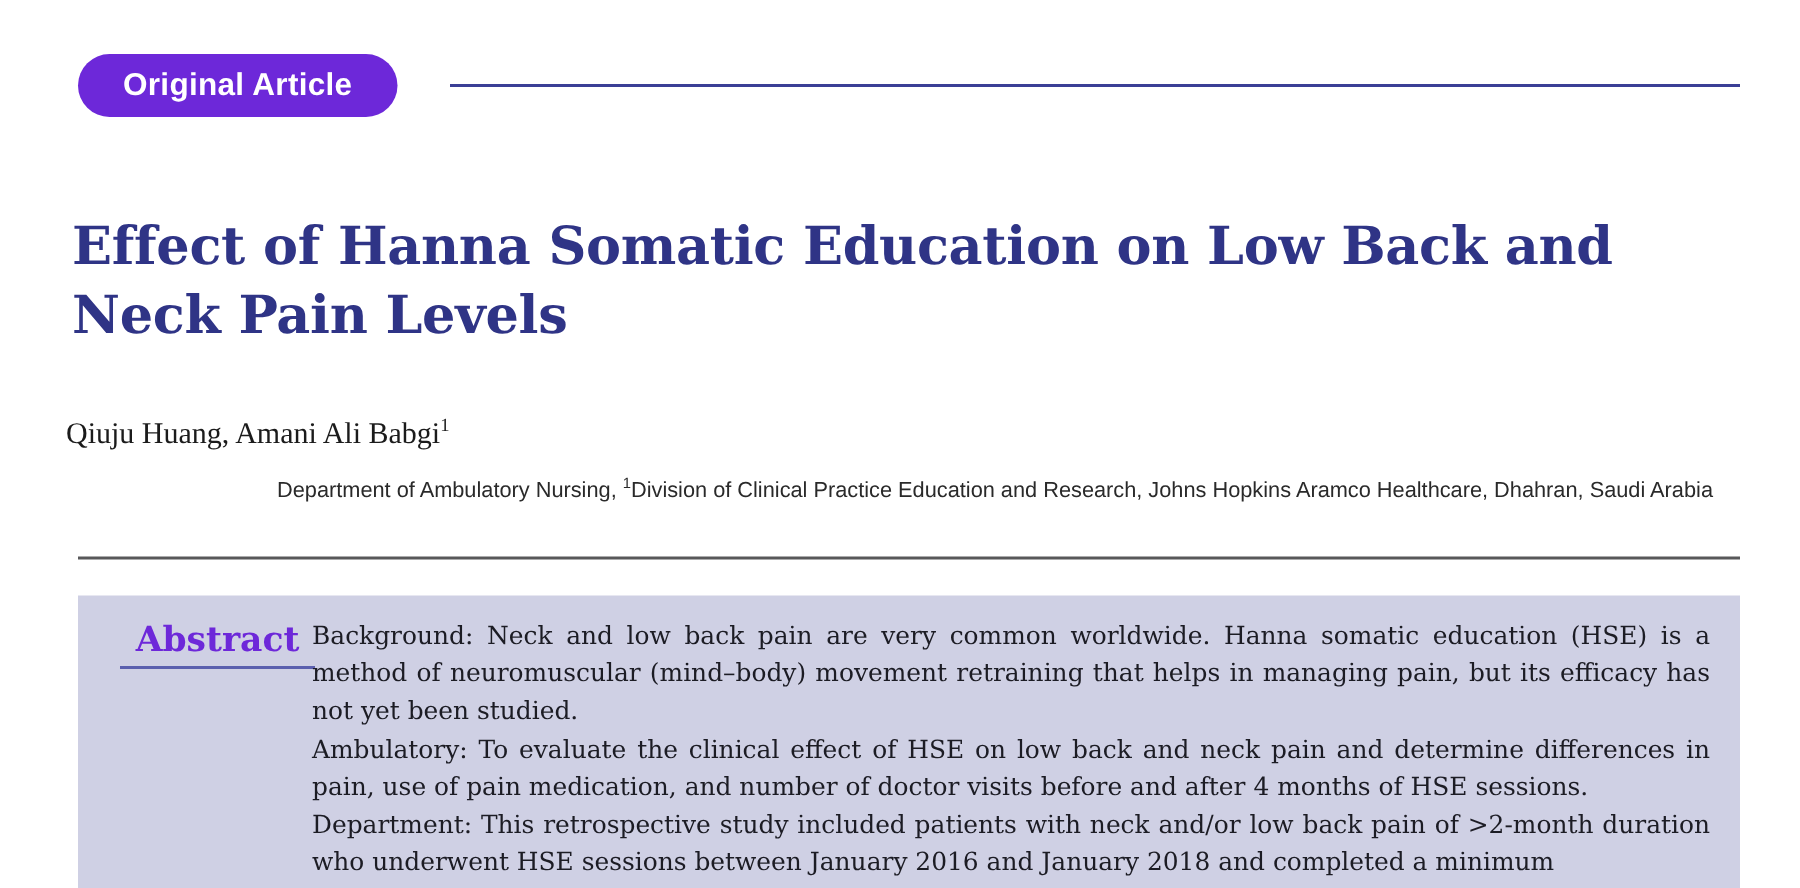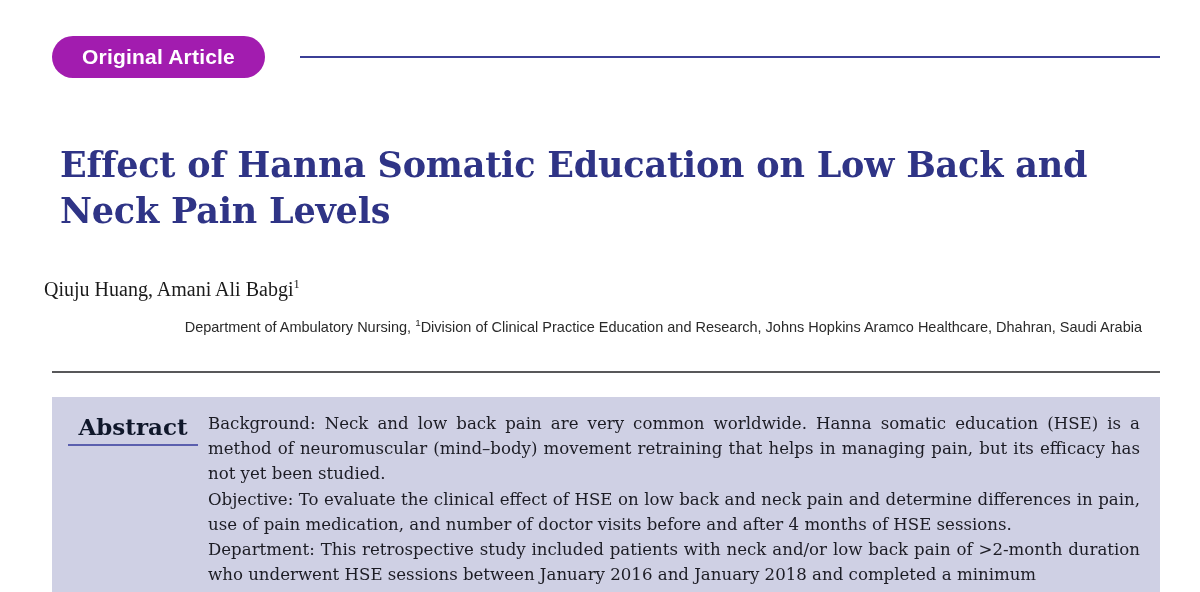--- a/index.html
+++ b/index.html
@@ -38,36 +38,36 @@
     height: 2px;
     background: #3b3f96;
   }
   .badge {
     position: absolute;
     left: 52px;
     top: 0;
     height: 42px;
     padding: 0 30px;
     border-radius: 21px;
-    background: #a21caf;
+    background: #6d28d9;
     color: #ffffff;
     font-family: "Liberation Sans", sans-serif;
     font-size: 21px;
     font-weight: 700;
     letter-spacing: 0.2px;
     display: flex;
     align-items: center;
     justify-content: center;
     box-sizing: border-box;
   }
 
   
   .title {
     position: absolute;
-    left: 60px;
+    left: 48px;
     top: 142px;
     width: 1090px;
     margin: 0;
     font-family: "DejaVu Serif", serif;
     font-size: 35px;
     line-height: 1.32;
     font-weight: 700;
     color: #2f3486;
     letter-spacing: -0.2px;
   }
@@ -129,27 +129,27 @@
   }
   .abstract-inner {
     position: relative;
     width: 100%;
     height: 100%;
     padding: 18px 22px 0 0;
     box-sizing: border-box;
   }
   .abstract-label {
     position: absolute;
-    left: 16px;
+    left: 28px;
     top: 16px;
     width: 130px;
     font-family: "DejaVu Serif", serif;
     font-size: 23px;
     font-weight: 700;
-    color: #0f172a;
+    color: #6d28d9;
     text-align: center;
     padding-bottom: 4px;
     border-bottom: 2px solid #5b5fae;
   }
   .abstract-body {
     position: absolute;
     left: 156px;
     top: 14px;
     width: 932px;
     font-family: "DejaVu Serif", serif;
@@ -189,21 +189,21 @@
   <div class="divider"></div>
 
   <div class="abstract-panel">
     <div class="abstract-inner">
       <div class="abstract-label">Abstract</div>
       <div class="abstract-body">
         <p>
           <b>Background:</b><span> Neck and low back pain are very common worldwide. Hanna somatic education (HSE) is a method of neuromuscular (mind–body) movement retraining that helps in managing pain, but its efficacy has not yet been studied.</span>
         </p>
         <p>
-          <b>Objective:</b><span> To evaluate the clinical effect of HSE on low back and neck pain and determine differences in pain, use of pain medication, and number of doctor visits before and after 4 months of HSE sessions.</span>
+          <b>Ambulatory:</b><span> To evaluate the clinical effect of HSE on low back and neck pain and determine differences in pain, use of pain medication, and number of doctor visits before and after 4 months of HSE sessions.</span>
         </p>
         <p>
           <b>Department:</b><span> This retrospective study included patients with neck and/or low back pain of &gt;2-month duration who underwent HSE sessions between January 2016 and January 2018 and completed a minimum</span>
         </p>
       </div>
     </div>
   </div>
 
 </div>
 

